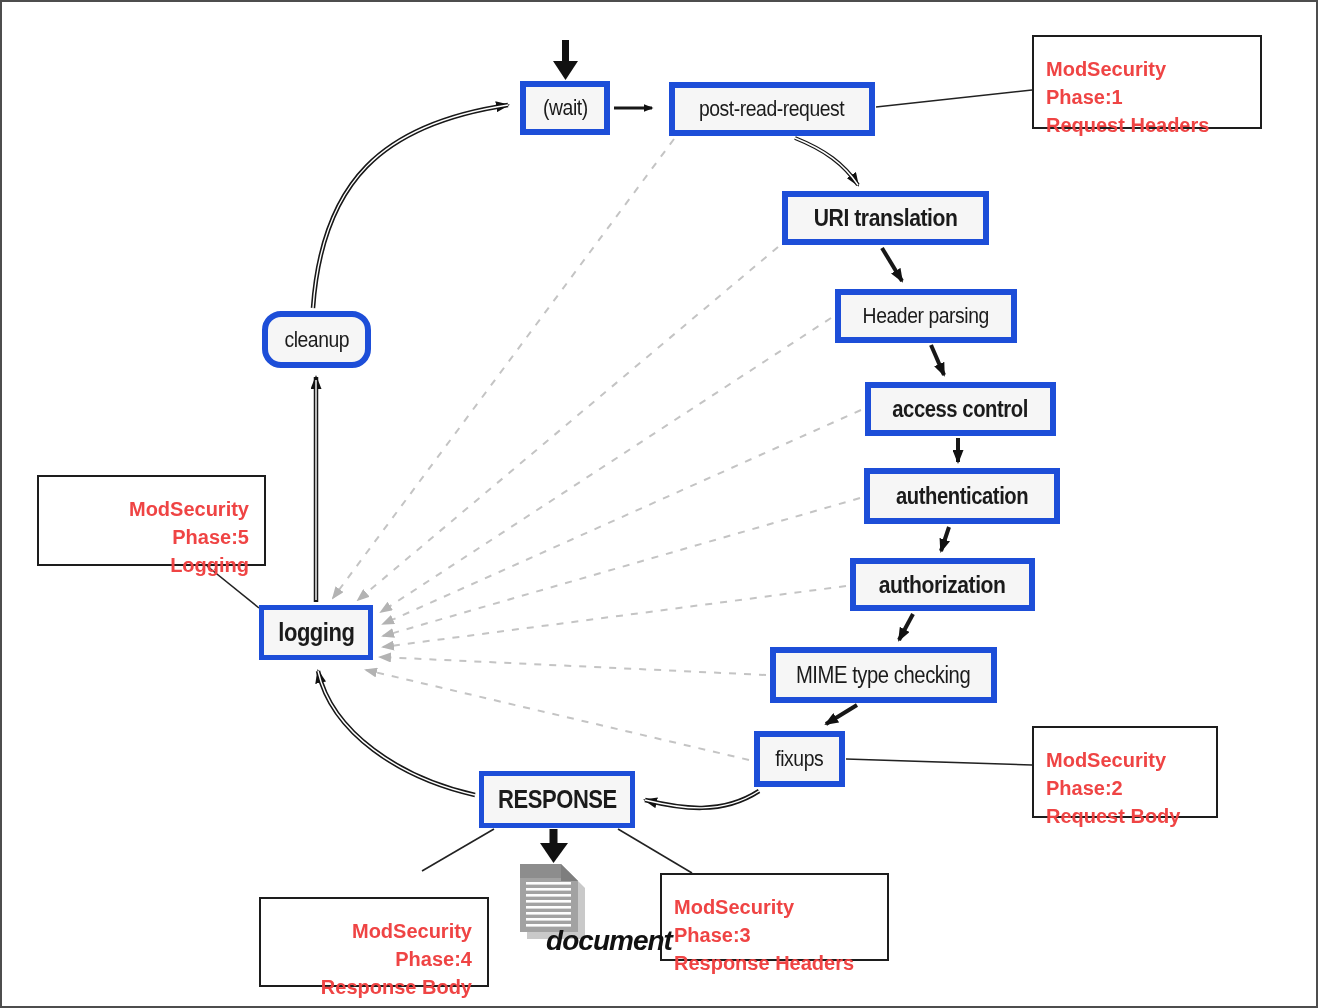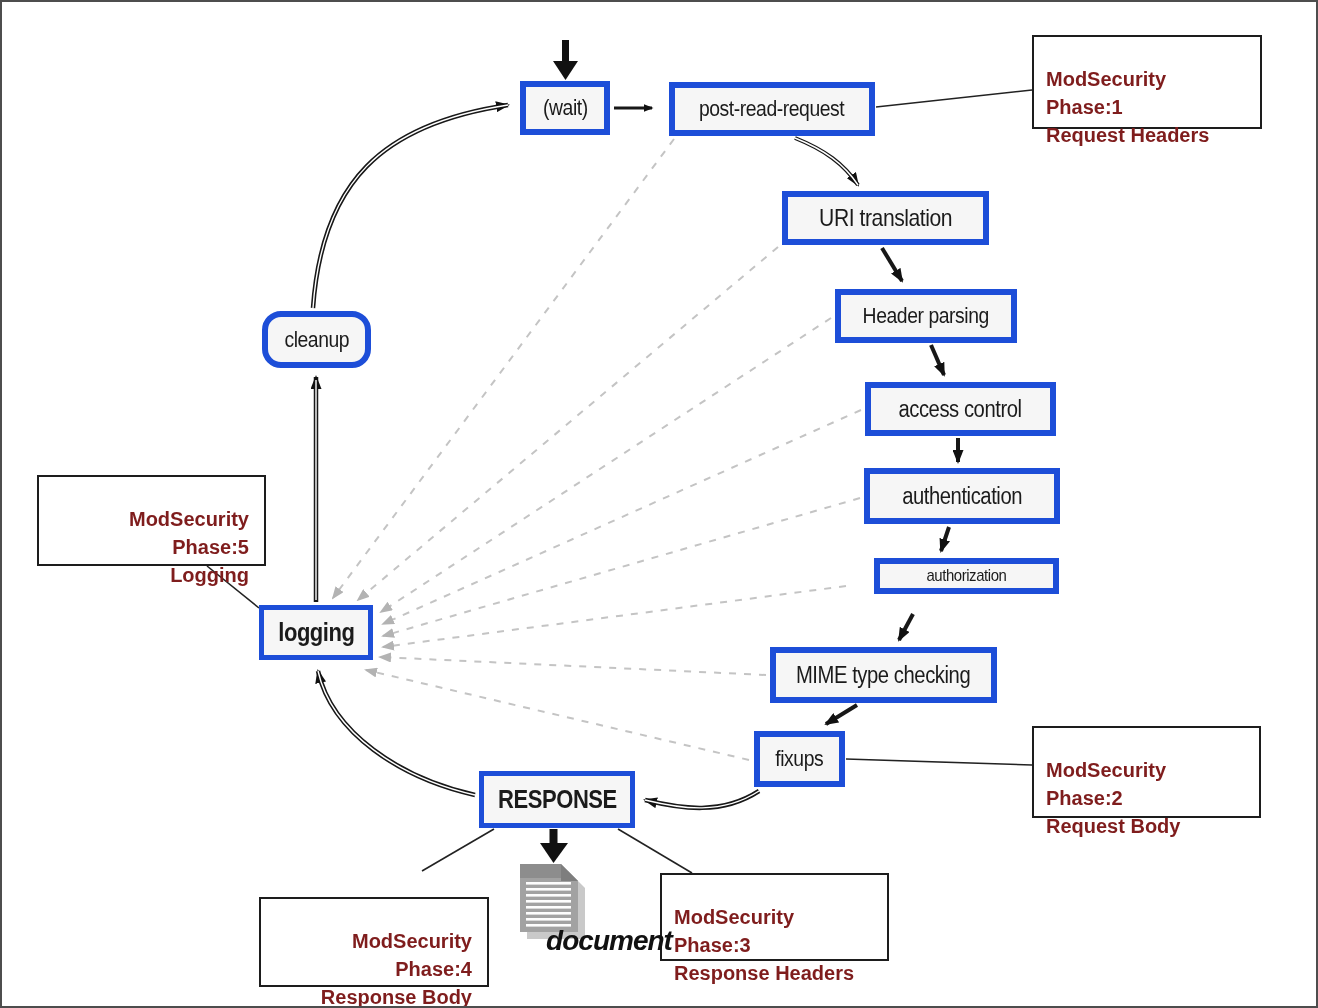--- a/index.html
+++ b/index.html
@@ -8,26 +8,26 @@
     background:#ffffff; border:2px solid #4d4d4d; box-sizing:border-box;
     font-family:"Liberation Sans", sans-serif; overflow:hidden;
   }
   #wires { position:absolute; left:0; top:0; width:1318px; height:1008px; }
   .node {
     position:absolute; background:#f6f6f6; border:6px solid #1d4ed8;
     display:flex; align-items:center; justify-content:center;
     box-sizing:border-box; font-size:22px; color:#1b1b1b; white-space:nowrap;
   }
   .node > span { display:inline-block; transform:scaleX(0.88); letter-spacing:-0.5px; }
-  .node.bold { font-weight:normal; }
+  .node.bold { font-weight:bold; }
   .node.heavy { border-width:5px; font-weight:bold; }
   .phasebox {
     position:absolute; background:#ffffff; border:2px solid #1d1d1d;
-    box-sizing:border-box; font-size:20px; font-weight:bold; color:#7f1d1d;
-    line-height:1.4; padding:28px 12px;
+    box-sizing:border-box; font-size:20px; font-weight:bold; color:#ef4444;
+    line-height:1.4; padding:18px 12px;
   }
   .phasebox.right { text-align:right; padding-right:15px; }
   #doc-label {
     position:absolute; left:492px; top:923px; width:136px; text-align:center;
     font-style:italic; font-weight:bold; font-size:28px; color:#111;
     letter-spacing:-1px;
     margin-left:47px;
   }
 </style>
 </head>
@@ -135,21 +135,21 @@
     </div>
 
   <div class="node bold" style="left:863px; top:380px; width:191px; height:54px; font-size:23px;">
     <span>access control</span>
     </div>
 
   <div class="node bold" style="left:862px; top:466px; width:196px; height:56px; font-size:23px;">
     <span>authentication</span>
     </div>
 
-  <div class="node bold" style="left:848px; top:556px; width:185px; height:36px; font-size:17px;margin-left:24px;">
+  <div class="node bold" style="left:848px; top:556px; width:185px; height:53px; font-size:24px;">
     <span>authorization</span>
     </div>
 
   <div class="node" style="left:768px; top:645px; width:227px; height:56px; font-size:23px;">
     <span>MIME type checking</span>
     </div>
 
   <div class="node" style="left:752px; top:729px; width:91px; height:56px;">
     <span>fixups</span>
     </div>
@@ -164,21 +164,21 @@
 
   <div class="node" style="left:260px; top:309px; width:109px; height:57px;border-radius:19px;">
     <span>cleanup</span>
     </div>
 
   <div class="phasebox" style="left:1030px; top:33px; width:230px; height:94px;">
     <div>ModSecurity Phase:1</div>
     <div>Request Headers</div>
   </div>
 
-  <div class="phasebox" style="left:1030px; top:724px; width:229px; height:92px;">
+  <div class="phasebox" style="left:1030px; top:724px; width:186px; height:92px;">
     <div>ModSecurity Phase:2</div>
     <div>Request Body</div>
   </div>
 
   <div class="phasebox" style="left:658px; top:871px; width:229px; height:88px;">
     <div>ModSecurity Phase:3</div>
     <div>Response Headers</div>
   </div>
 
   <div class="phasebox right" style="left:238px; top:895px; width:230px; height:90px;margin-left:19px;">

